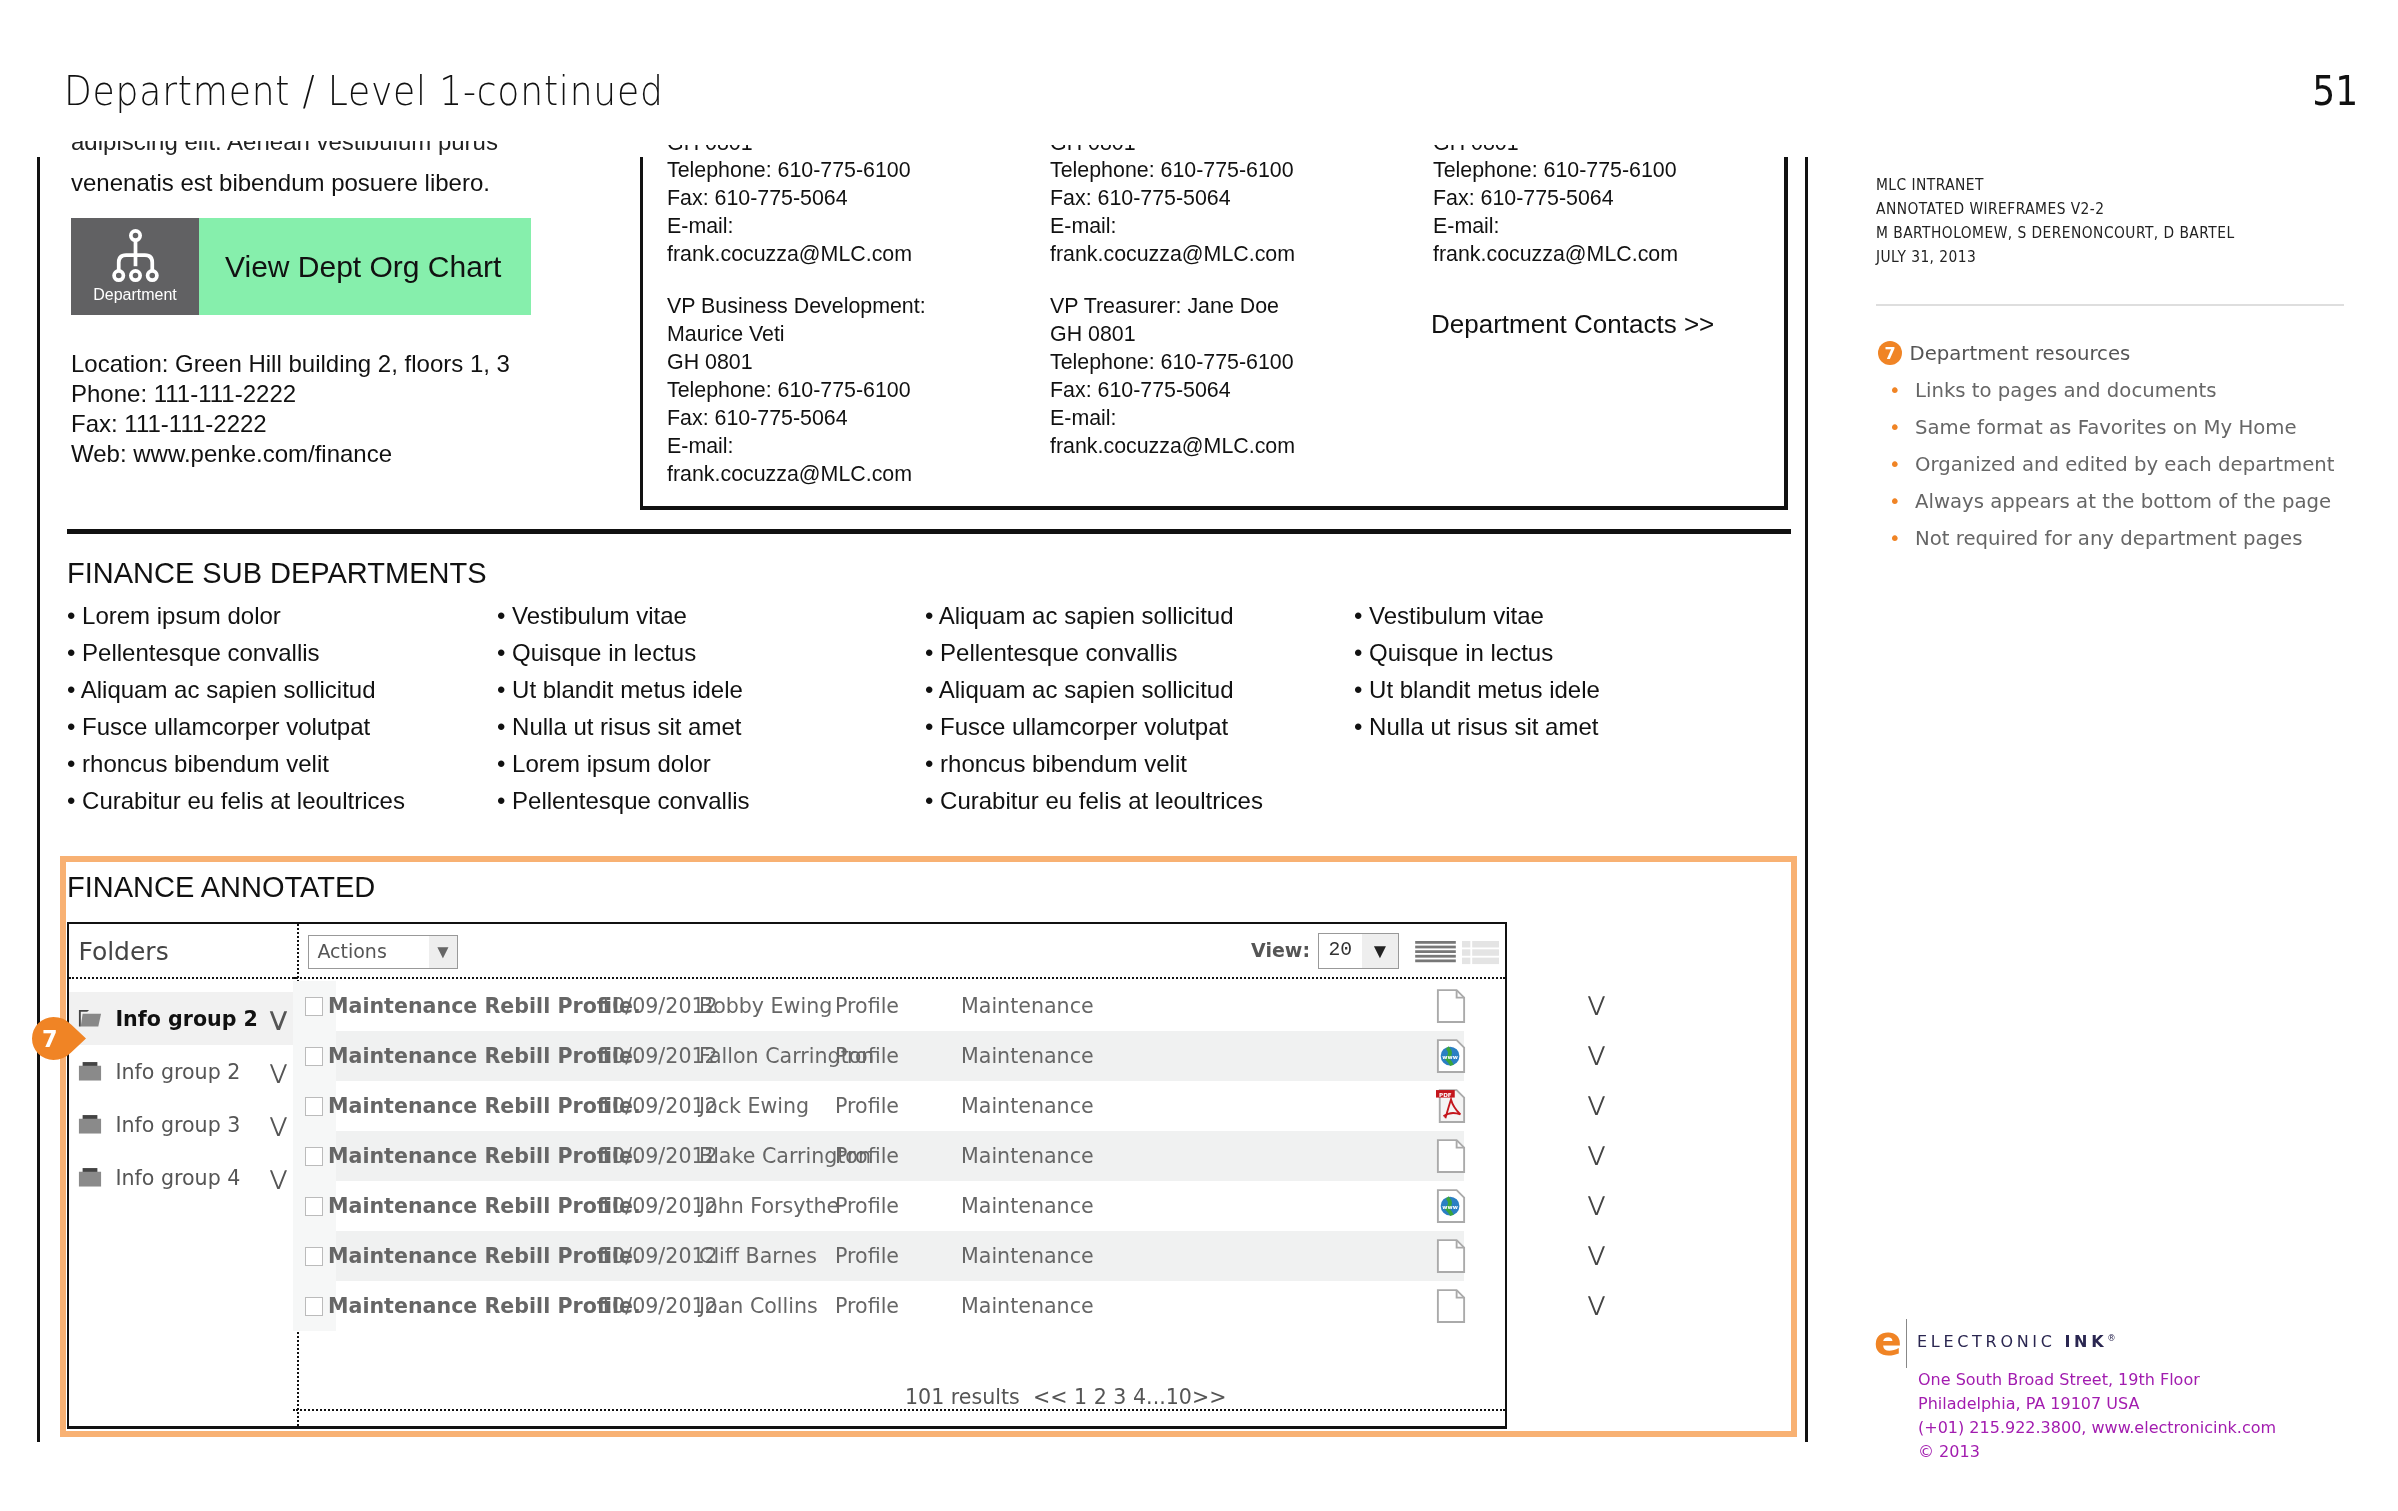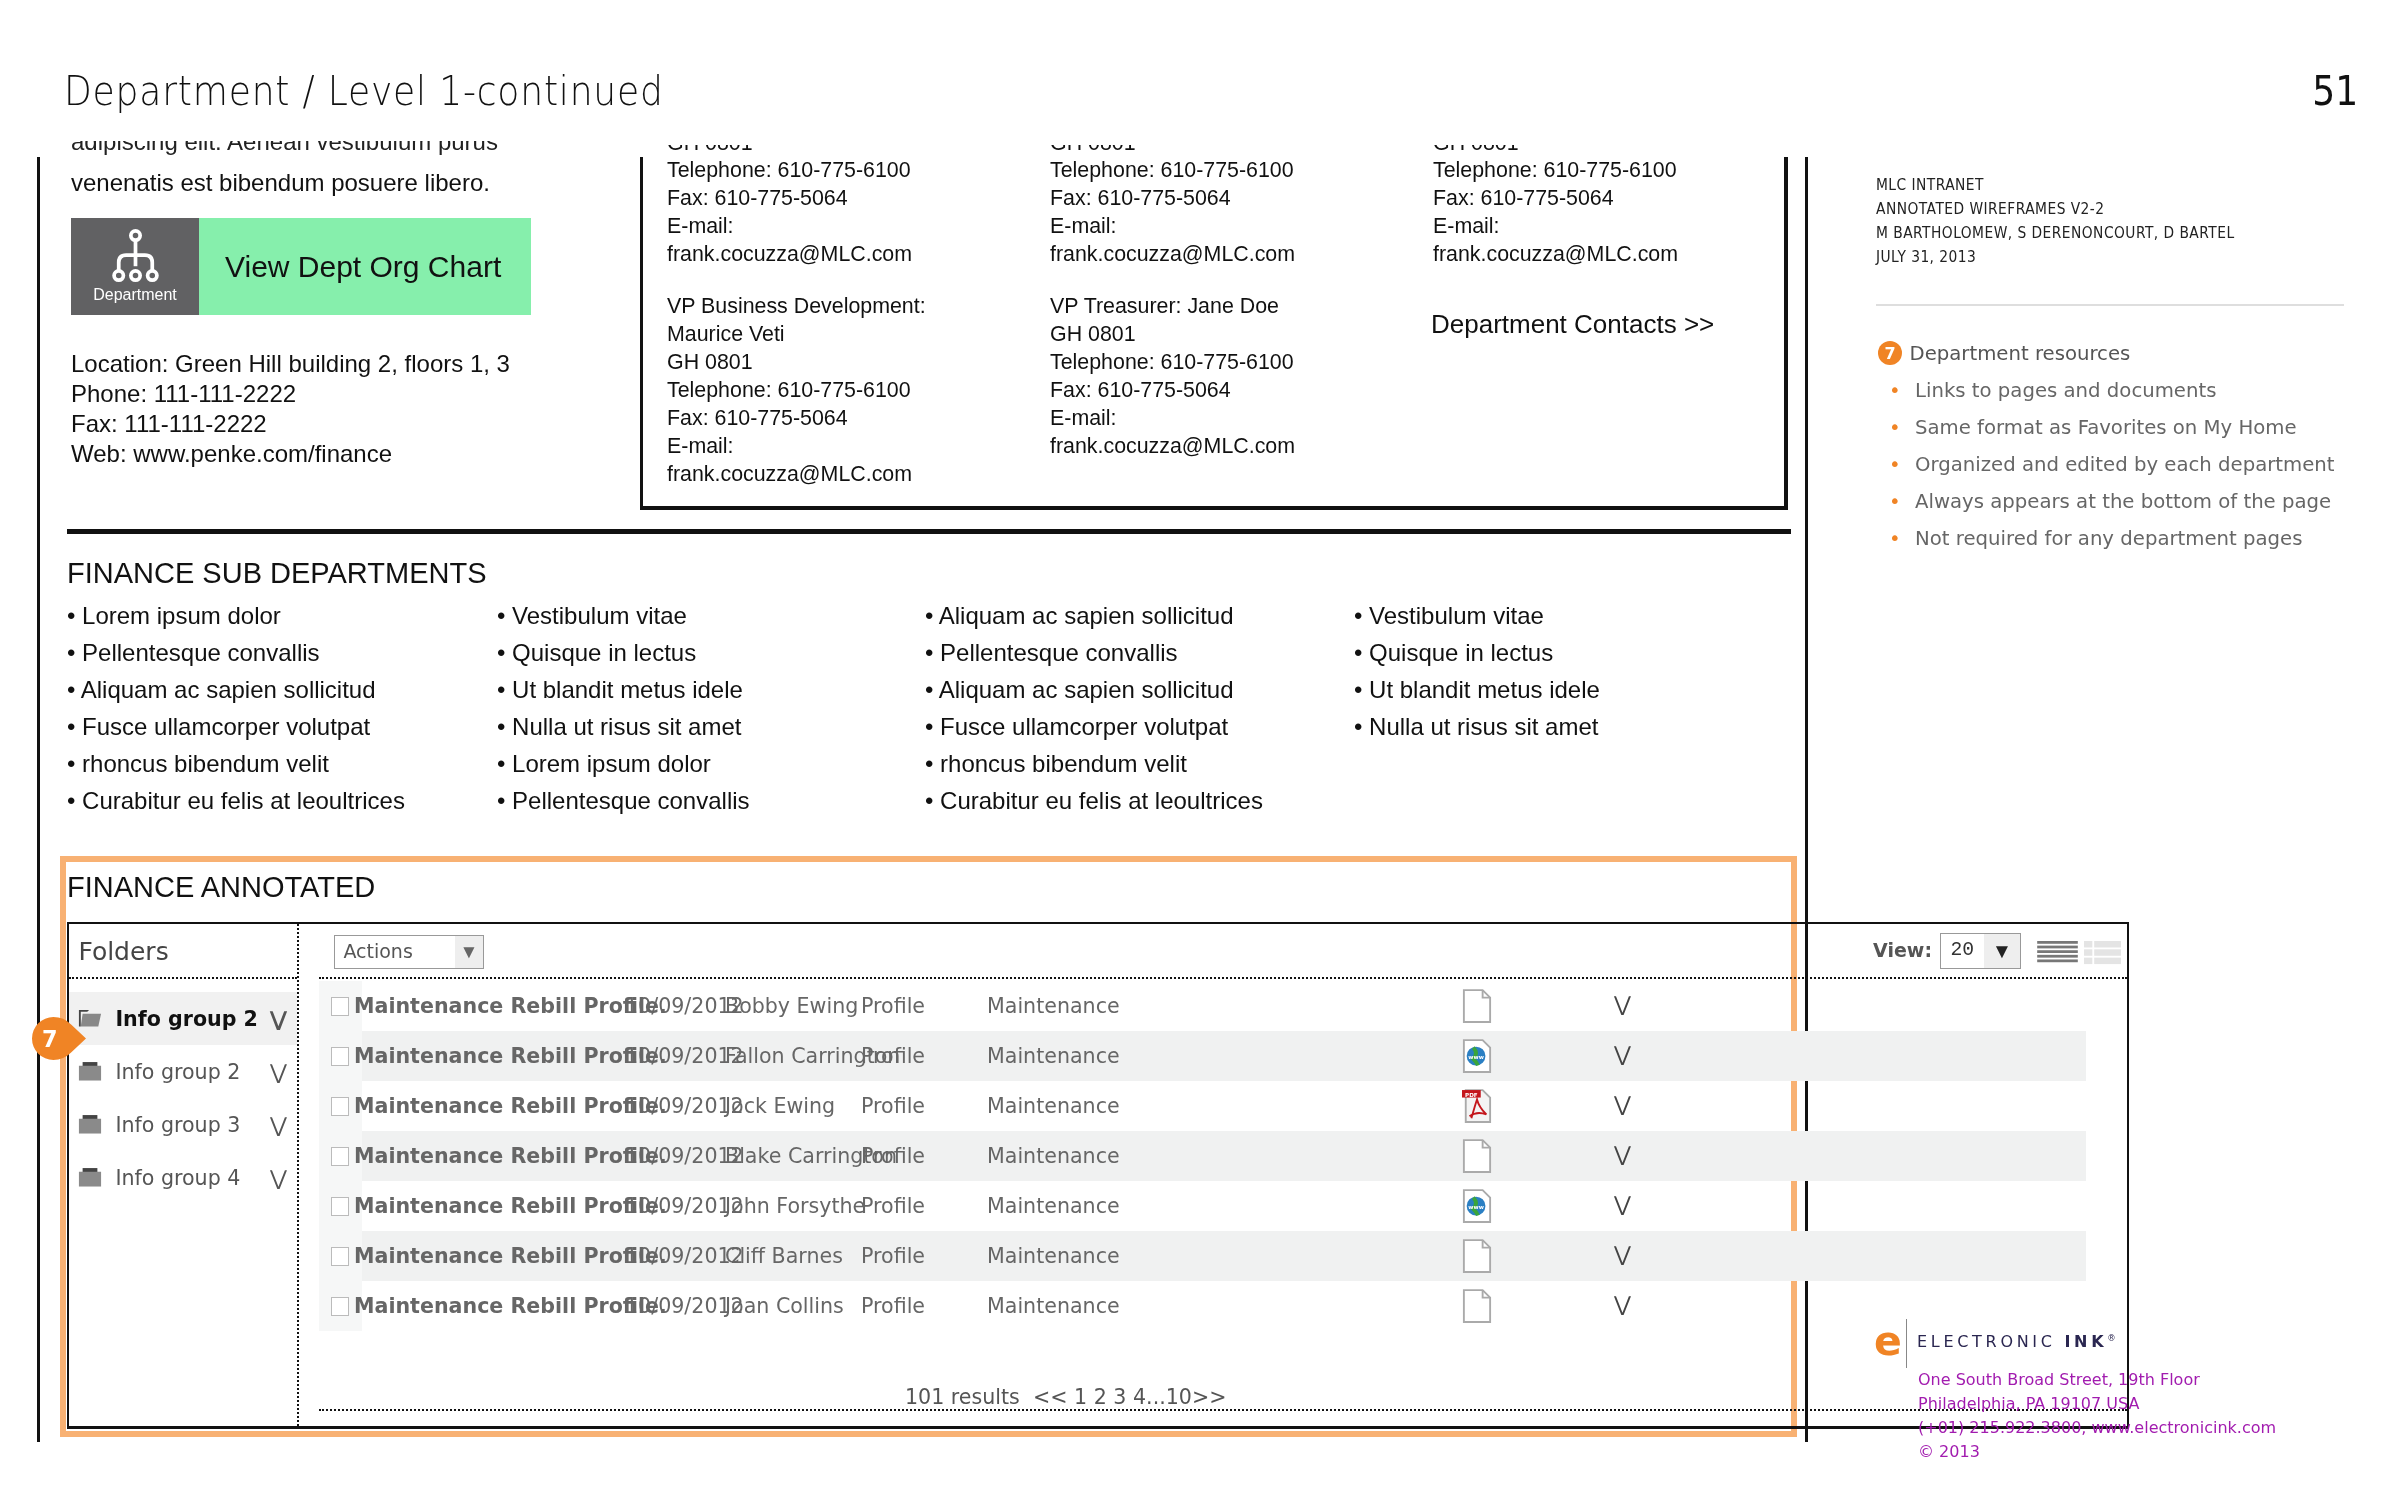--- a/index.html
+++ b/index.html
@@ -35,30 +35,30 @@
   .dept-contacts-link { position: absolute; left: 1431px; top: 309px; font-size: 26px; color: #111; cursor: pointer; }
 
   .hr-thick { position: absolute; left: 67px; top: 529px; width: 1724px; height: 4.7px; background: #111; }
 
   
   .section-title { position: absolute; font-size: 29px; color: #111; }
   .sub-col { position: absolute; top: 597px; font-size: 24px; line-height: 37px; color: #111; }
 
   
   .resources-outline { position: absolute; left: 60px; top: 856px; width: 1737px; height: 581px; border: 6.6px solid #f8b173; }
-  .res-inner { position: absolute; left: 67px; top: 922px; width: 2062px; height: 507px; border: 2.8px solid #111; border-bottom-width: 3.7px; }
+  .res-inner { position: absolute; left: 67px; top: 922px; width: 1440px; height: 507px; border: 2.8px solid #111; border-bottom-width: 3.7px; }
   .folders-pane { position: absolute; left: 0; top: 0; width: 230px; height: 100%; border-right: 2.8px dotted #111; }
   .folders-head { height: 55px; border-bottom: 2.8px dotted #111; font-family: "DejaVu Sans", sans-serif; font-size: 25px; color: #444; padding: 13px 0 0 9.4px; }
   .folder-item { display: flex; align-items: center; height: 53px; padding-left: 9.4px; font-family: "DejaVu Sans", sans-serif; font-size: 20.6px; color: #555; cursor: pointer; }
   .folder-item.active { background: #f1f1f1; color: #111; font-weight: 600; }
   .folder-item .ficon { width: 24px; height: 20.6px; margin-right: 13px; }
   .folder-item .flabel { flex: 1; }
   .folder-item .chev { width: 37px; text-align: center; font-size: 20.6px; color: #555; }
 
-  .main-pane { position: absolute; left: 250px; top: 0; right: 0; height: 100%; }
+  .main-pane { position: absolute; left: 224px; top: 0; right: 0; height: 100%; }
   .toolbar { height: 55px; border-bottom: 2.8px dotted #111; position: relative; }
   .actions-select { position: absolute; left: 15px; top: 11.2px; width: 150px; height: 34px; border: 1.9px solid #999; display: flex; cursor: pointer; background: #fff; }
   .actions-select .val { flex: 1; font-family: "DejaVu Sans", sans-serif; font-size: 19px; color: #555; padding: 3.7px 0 0 8.4px; }
   .actions-select .arr { width: 28px; background: #eee; display: flex; align-items: center; justify-content: center; color: #666; font-size: 19px; }
   .view-label { position: absolute; right: 195px; top: 15px; font-family: "DejaVu Sans", sans-serif; font-size: 19px; font-weight: bold; color: #555; }
   .view-select { position: absolute; right: 106px; top: 9.4px; width: 81px; height: 36px; border: 1.9px solid #999; display: flex; cursor: pointer; background: #fff; }
   .view-select .val { flex: 1; font-family: Liberation Mono, monospace; font-size: 19.7px; color: #333; padding: 4.7px 0 0 9.4px; }
   .view-select .arr { width: 36px; background: #eee; display: flex; align-items: center; justify-content: center; color: #222; font-size: 20.6px; }
   .list-view-btn { position: absolute; right: 49px; top: 17px; width: 41px; height: 24px; cursor: pointer; }
   .detail-view-btn { position: absolute; right: 5.6px; top: 17px; width: 37px; height: 24px; cursor: pointer; }

